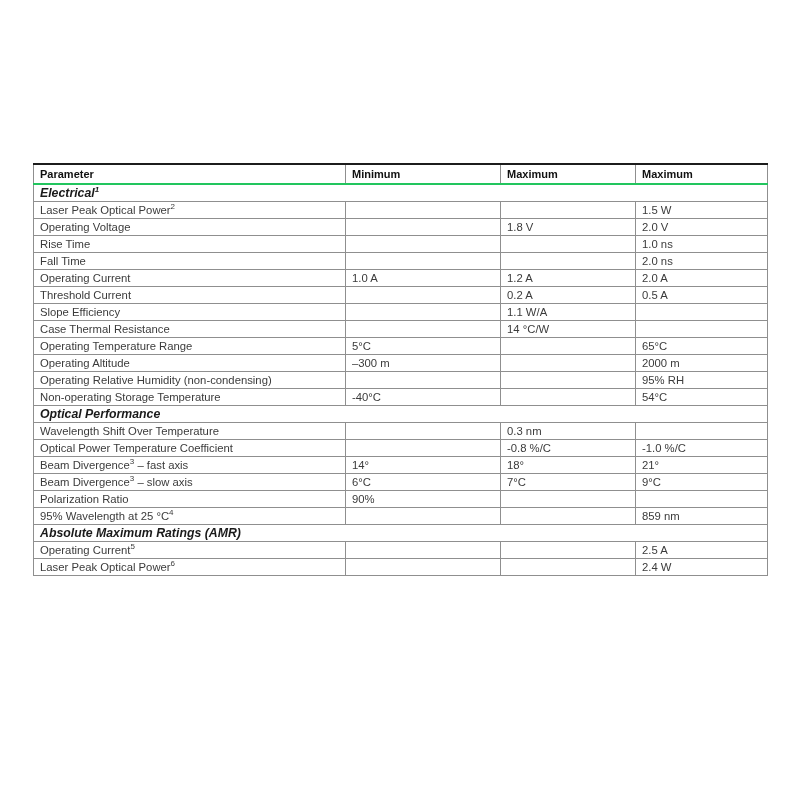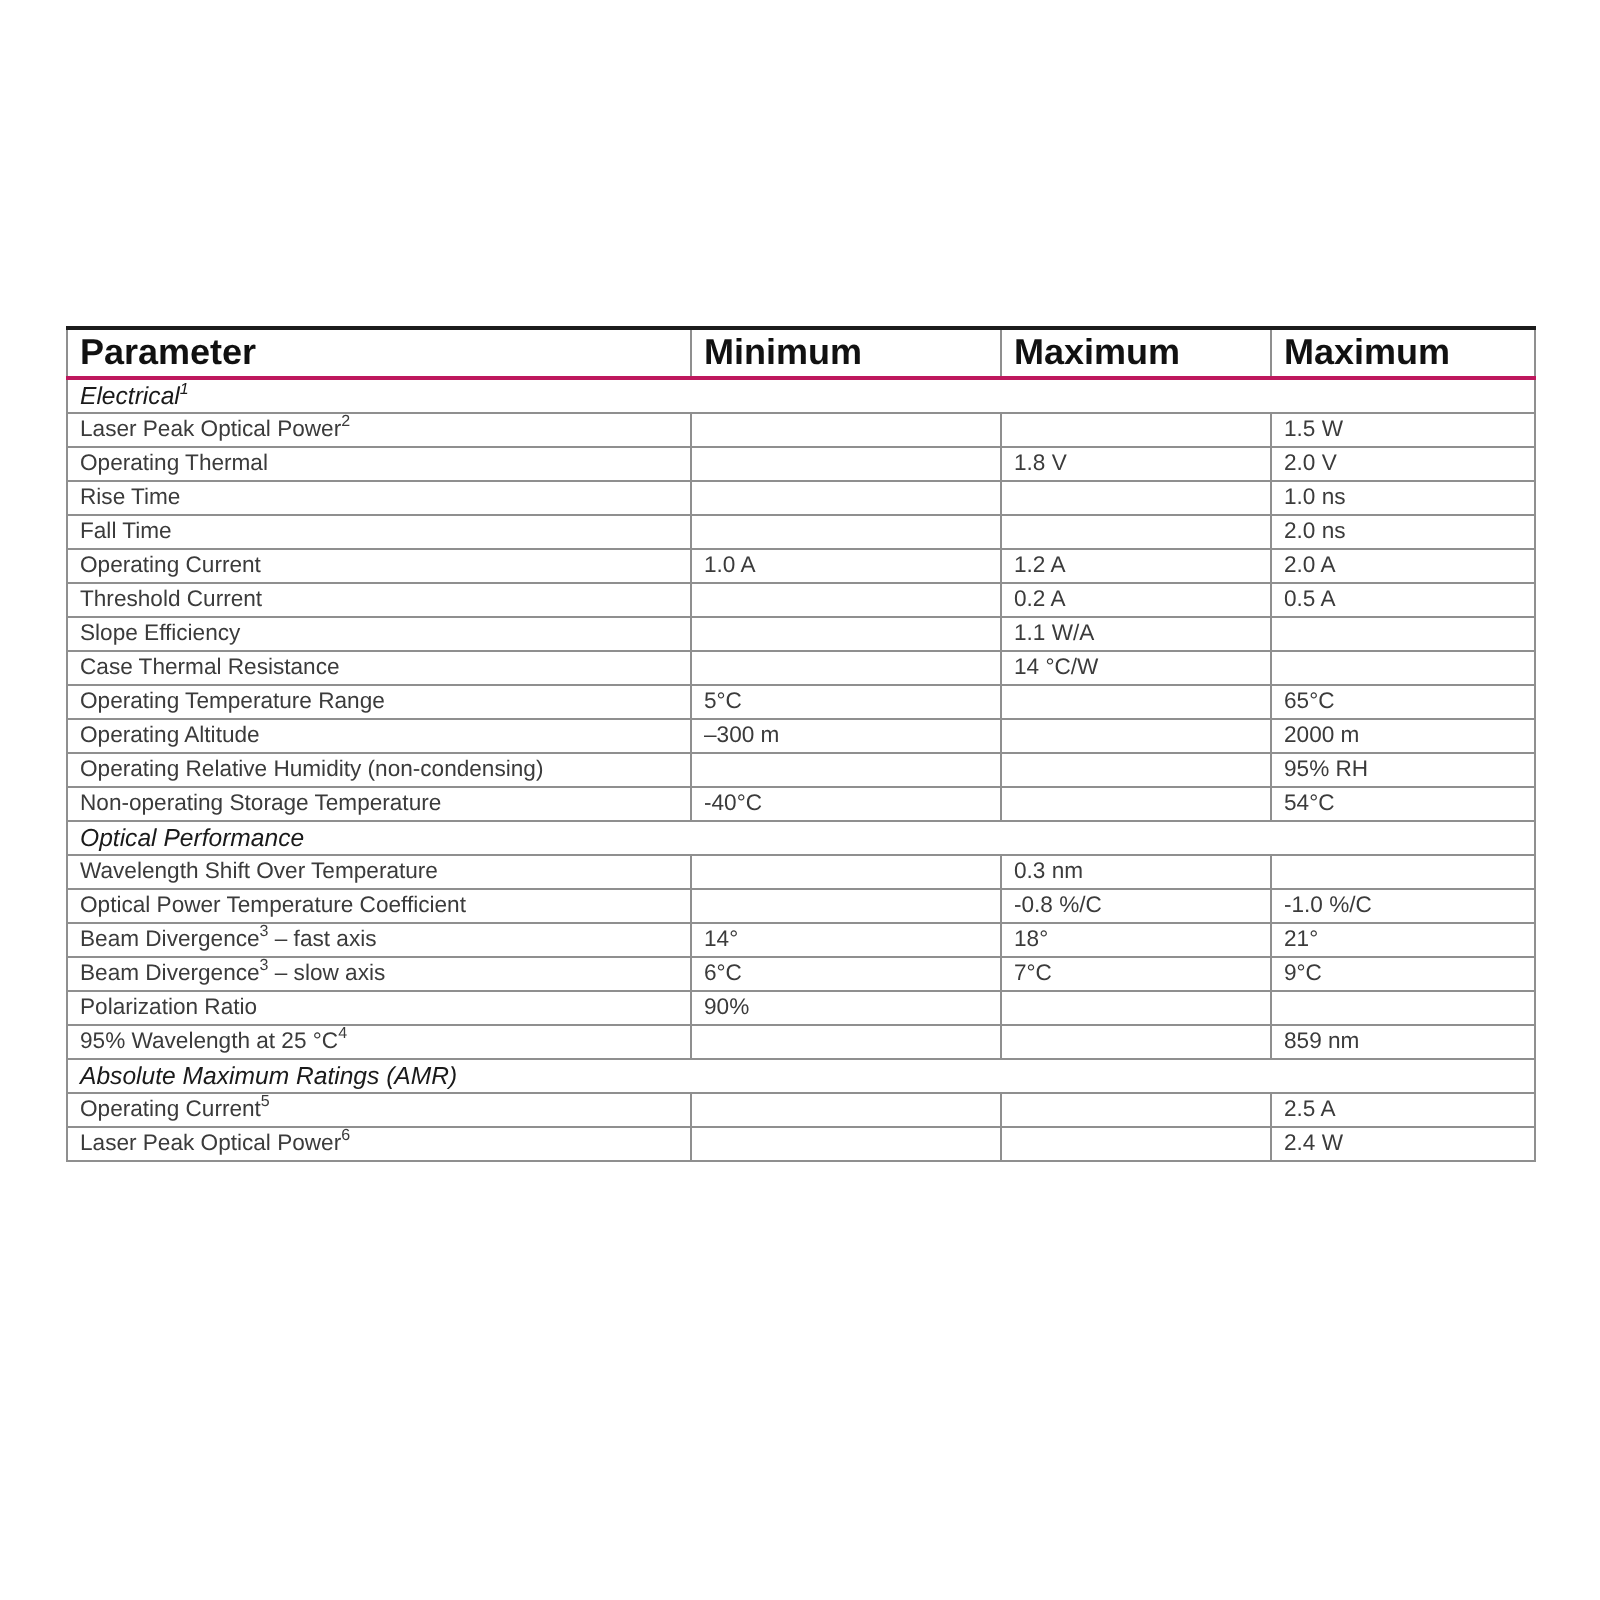--- a/index.html
+++ b/index.html
@@ -32,30 +32,30 @@
   table.spec td {
     border: 1px solid #8f8f8f;
     overflow: hidden;
     white-space: nowrap;
     text-align: left;
     vertical-align: middle;
   }
   tr.header-row th {
     height: 16px;
     padding: 1px 4px 1px 6px;
-    font-size: 18px;
+    font-size: 11px;
     font-weight: bold;
     color: #111111;
-    border-bottom: 2px solid #be185d;
+    border-bottom: 2px solid #22c55e;
   }
   tr.section-row td {
     height: 16px;
     padding: 0 4px 0 6px;
     font-size: 12.3px;
-    font-weight: normal;
+    font-weight: bold;
     font-style: italic;
     color: #1a1a1a;
   }
   tr.spec-row td {
     height: 16px;
     padding: 0 4px 0 6px;
     font-size: 11.3px;
     line-height: 15px;
     color: #3b3b3b;
   }
@@ -91,21 +91,21 @@
           <tr class="section-row">
             <td colspan="4">Electrical<sup>1</sup></td>
           </tr>
           <tr class="spec-row">
             <td>Laser Peak Optical Power<sup>2</sup></td>
             <td></td>
             <td></td>
             <td>1.5 W</td>
           </tr>
           <tr class="spec-row">
-            <td>Operating Thermal</td>
+            <td>Operating Voltage</td>
             <td></td>
             <td>1.8 V</td>
             <td>2.0 V</td>
           </tr>
           <tr class="spec-row">
             <td>Rise Time</td>
             <td></td>
             <td></td>
             <td>1.0 ns</td>
           </tr>

